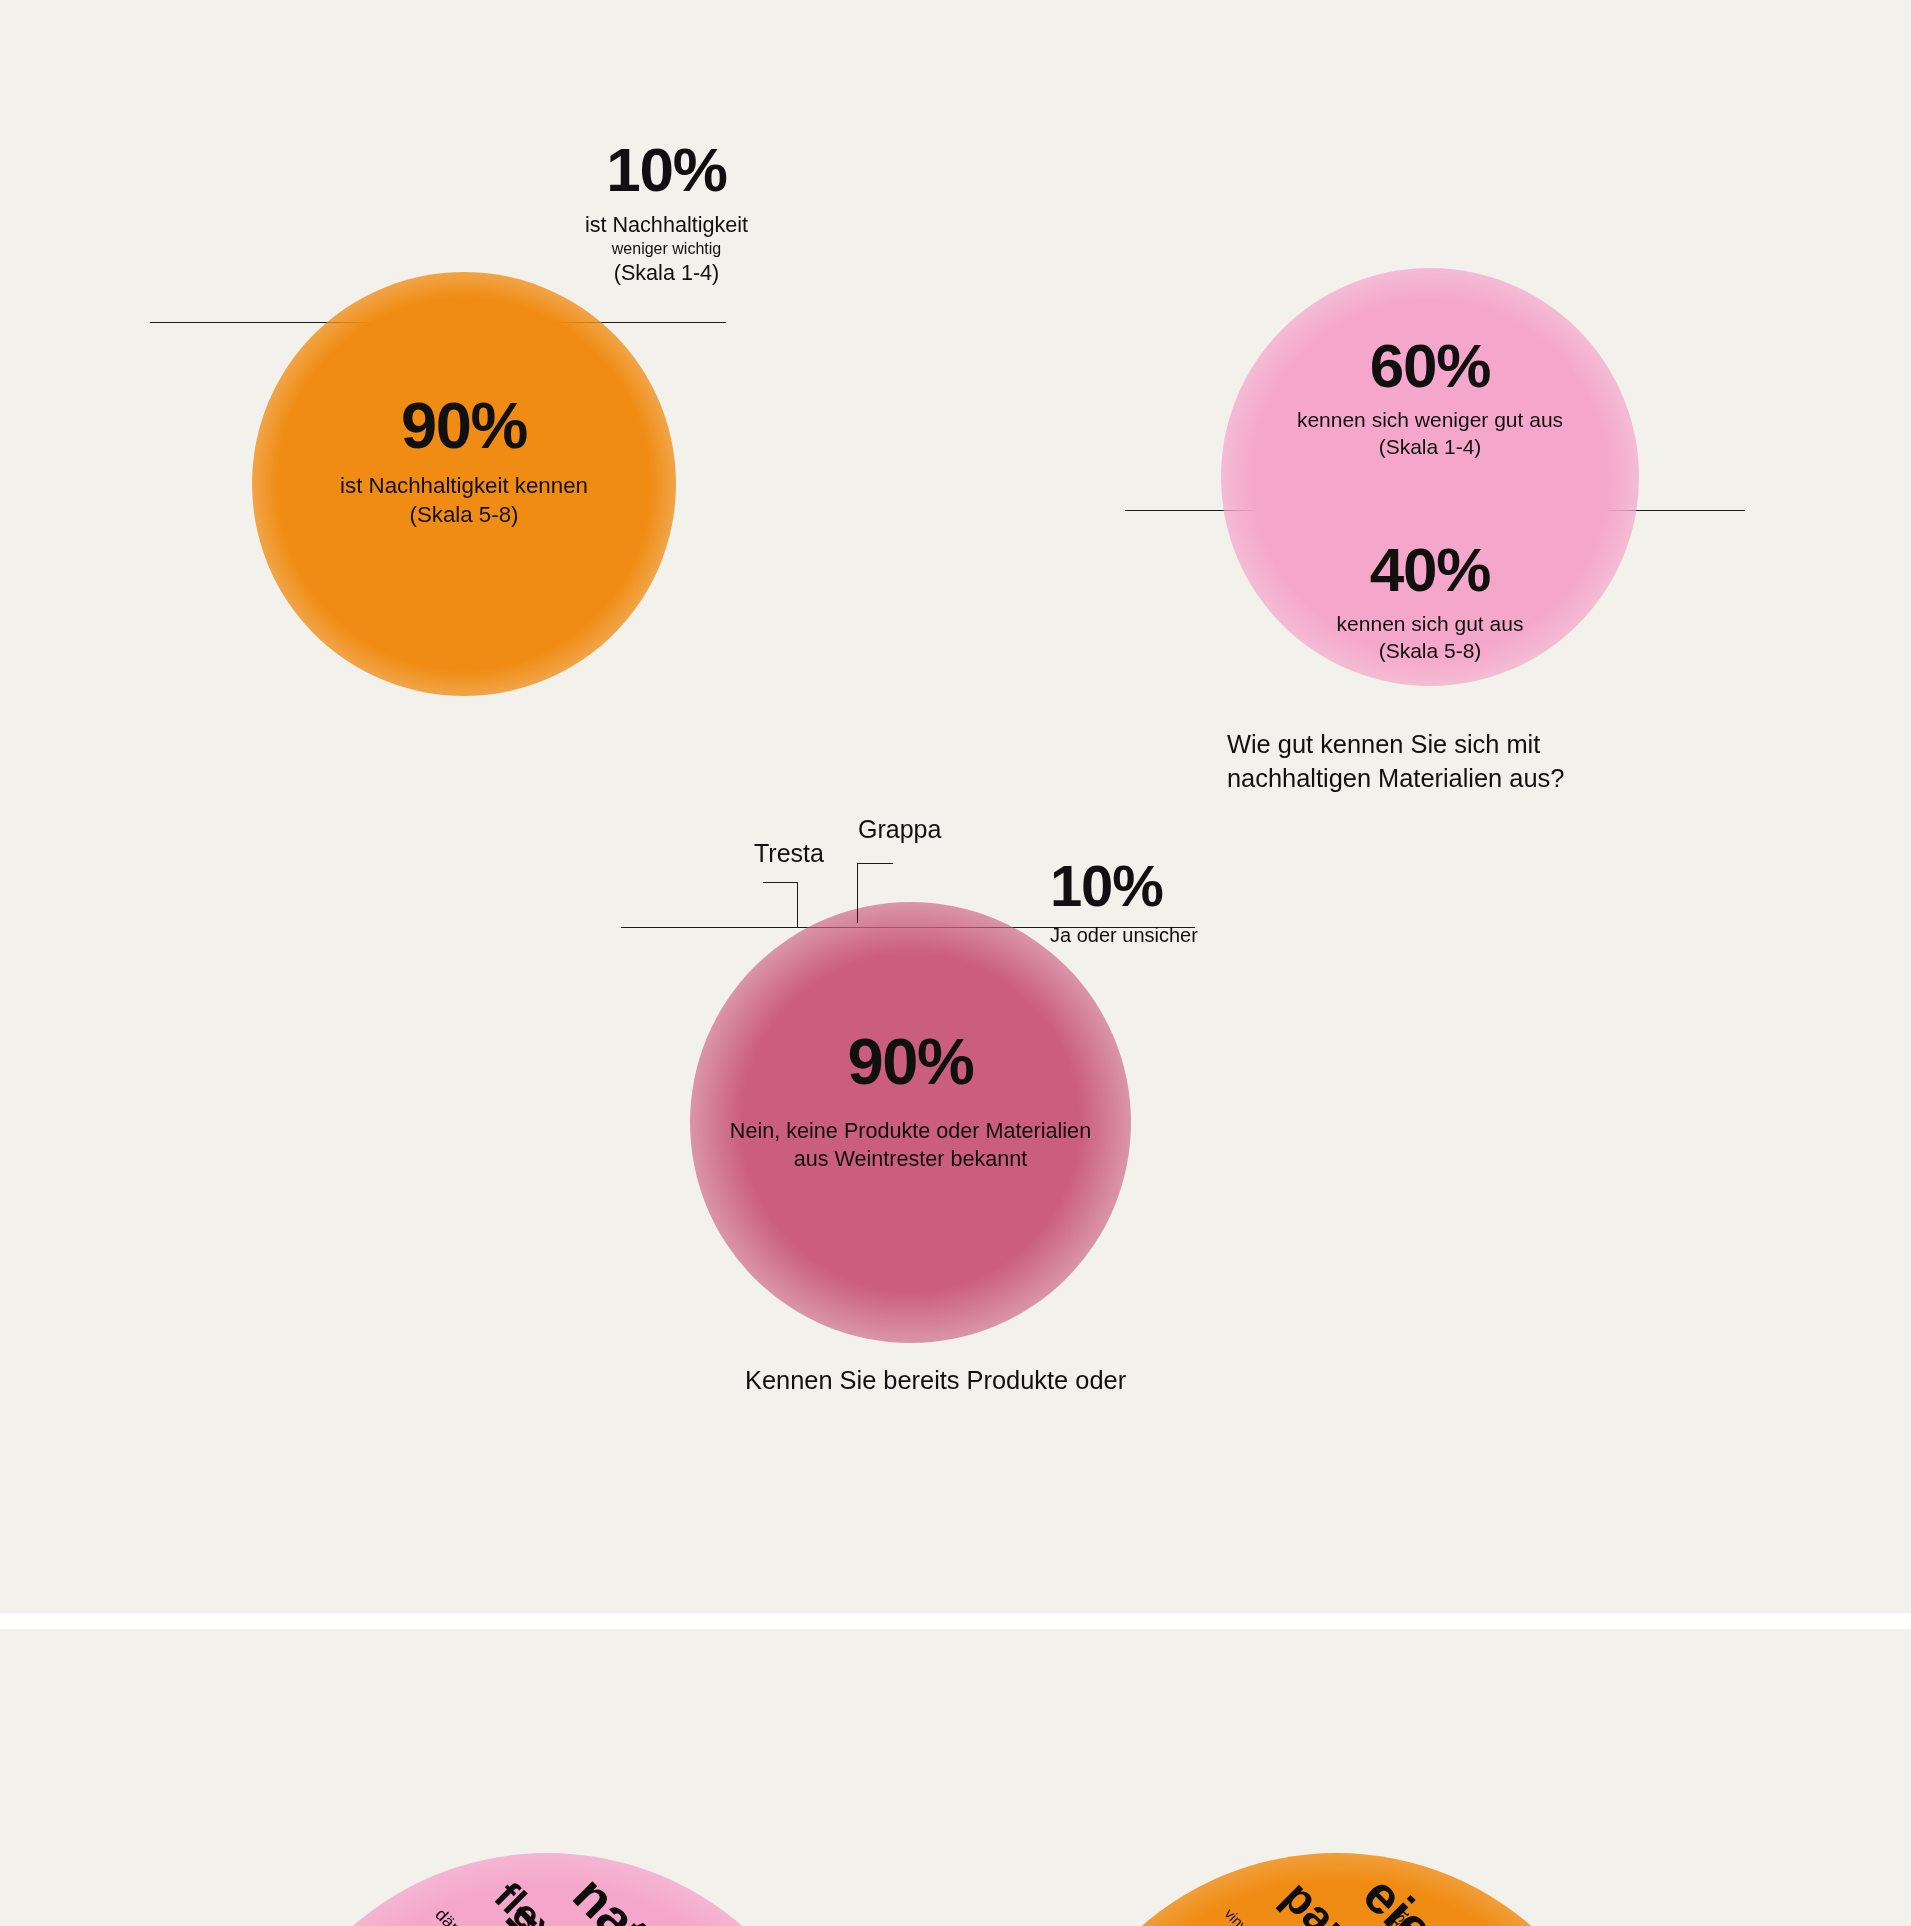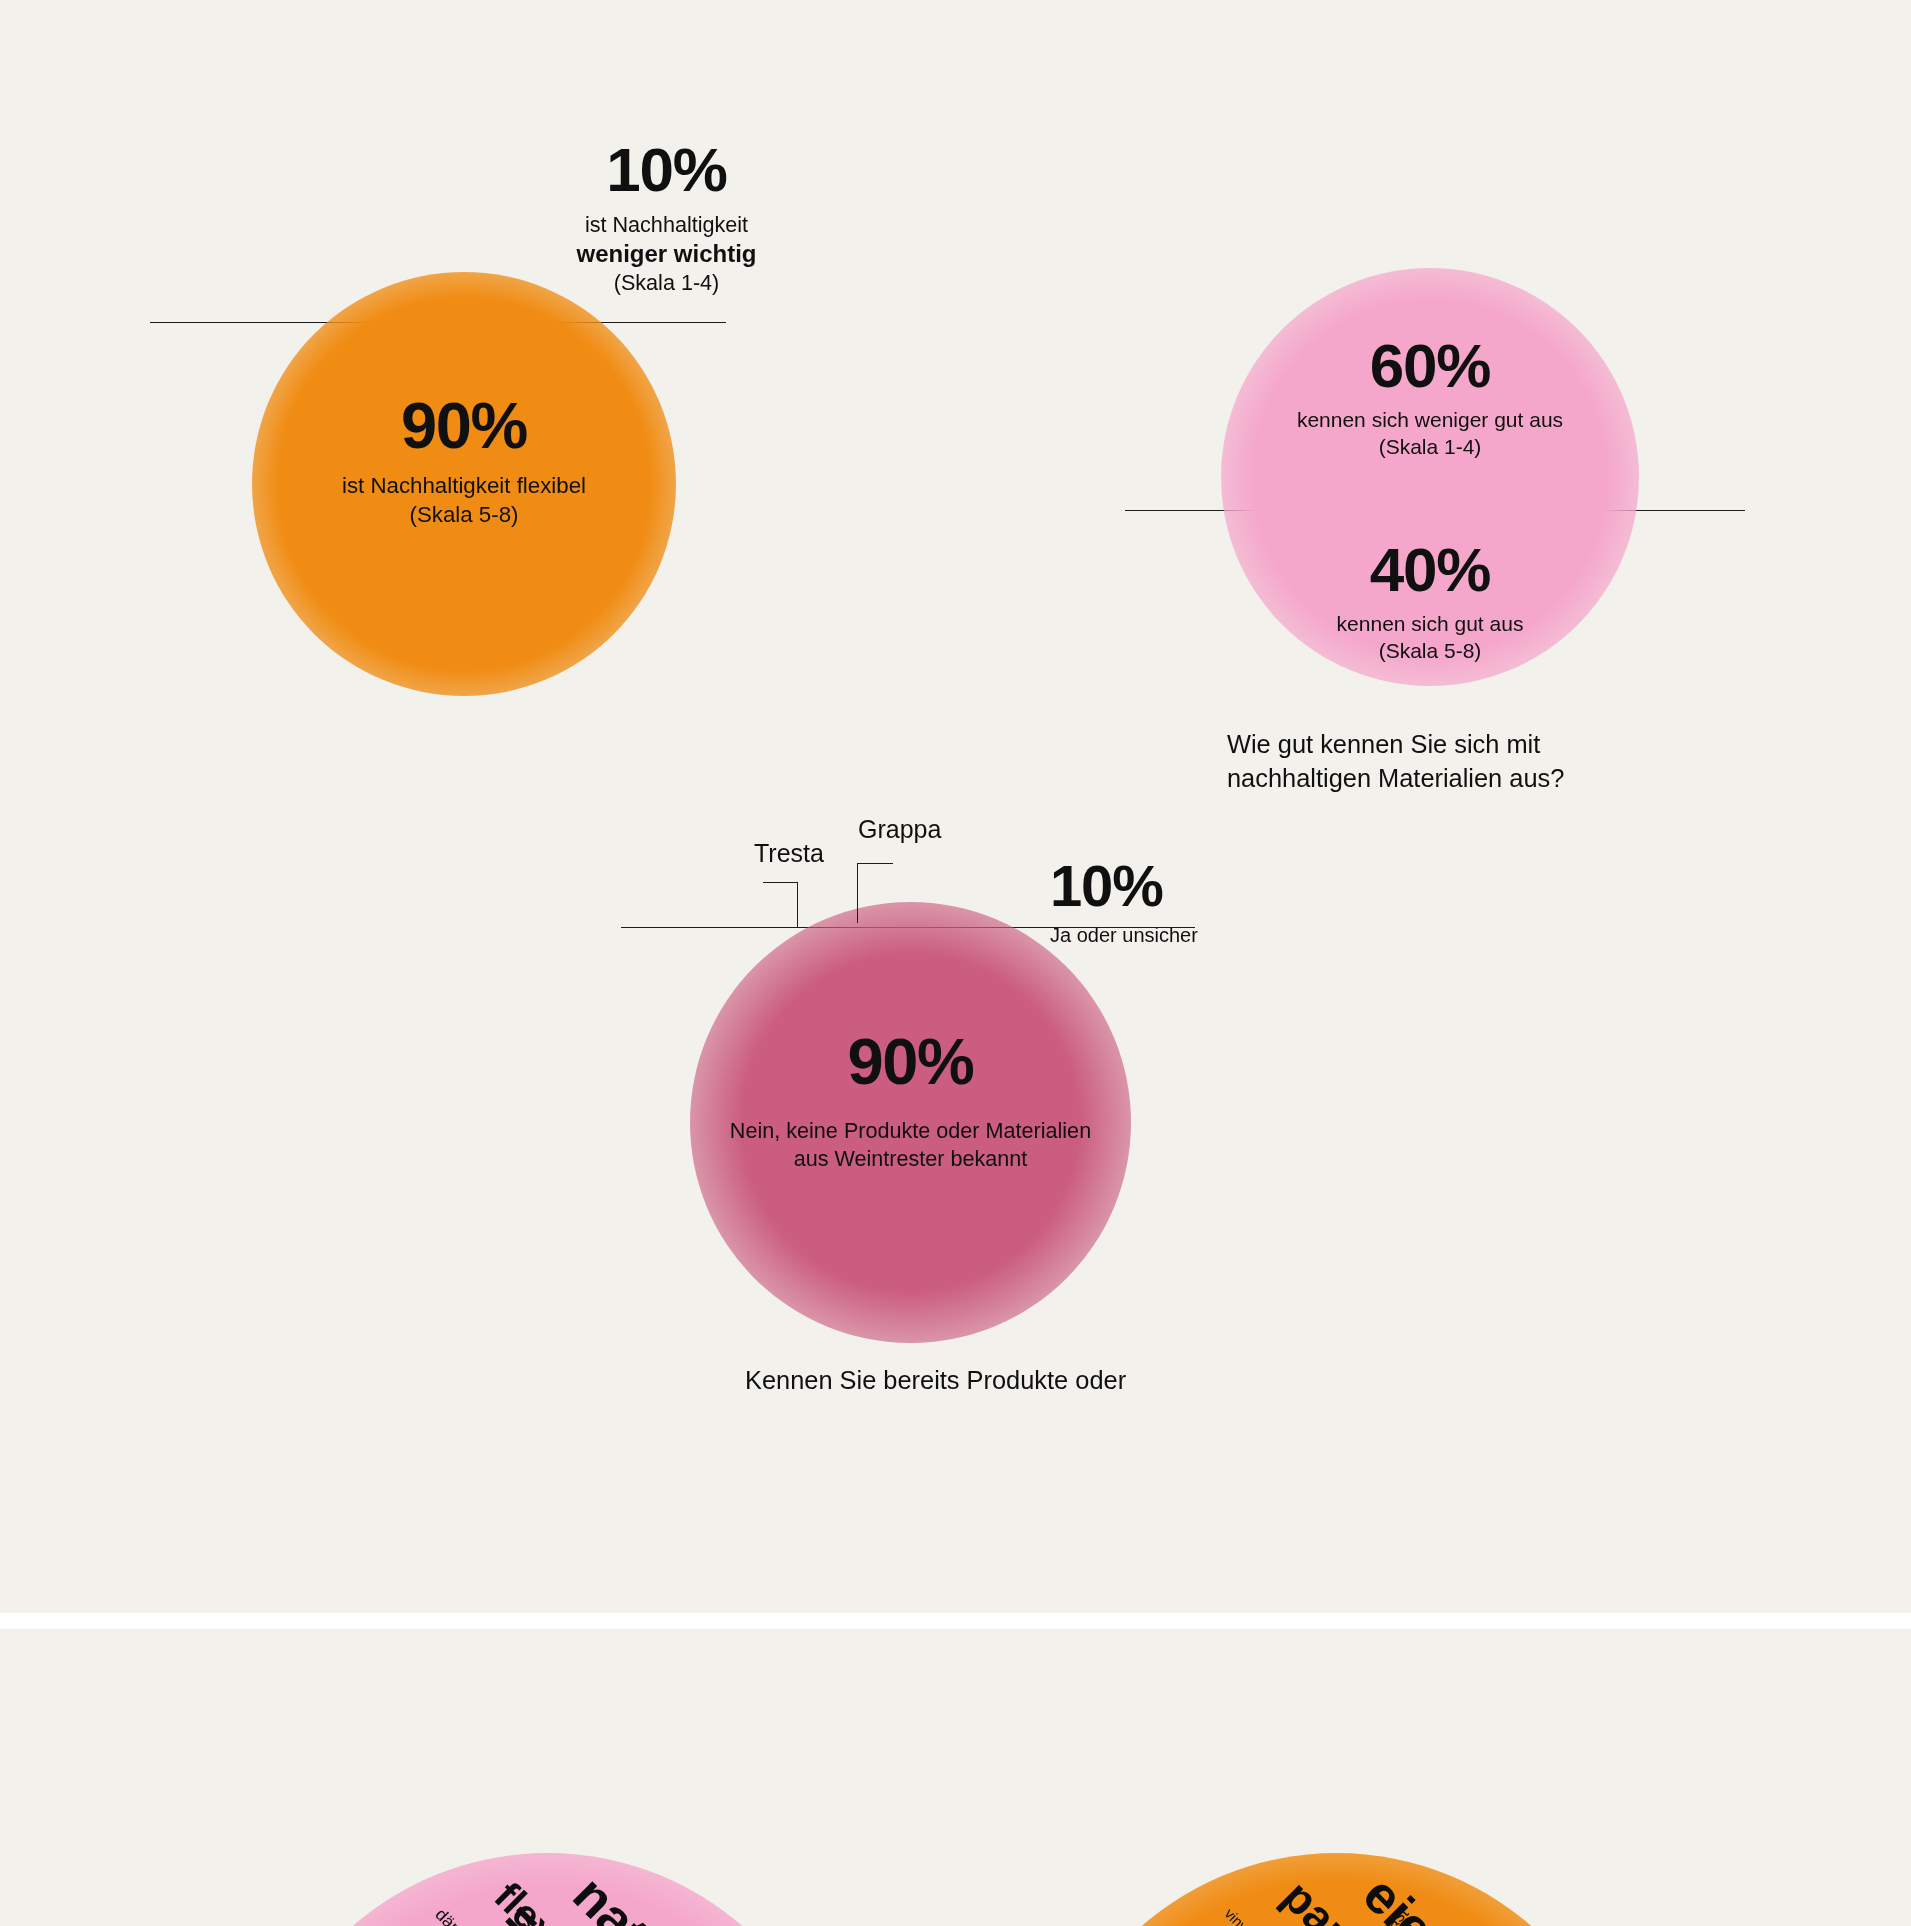--- a/index.html
+++ b/index.html
@@ -78,27 +78,27 @@
   <div class="stat-block" style="left:0;top:0;width:847px;height:809px;">
 
     <div class="split-line" style="left:150px;top:322px;width:576px;"></div>
 
     <div class="blob" style="left:252px;top:272px;width:424px;height:424px;
                 background:radial-gradient(circle at 50% 50%, #f08c13 0%, #f08c13 62%, rgba(240,140,19,0.55) 78%, rgba(240,140,19,0) 94%);"></div>
 
     <div class="overlay-txt" style="left:547px;top:139px;width:239px;">
       <div class="pct" style="font-size:62px;">10%</div>
       <div class="sub" style="font-size:21.6px;margin-top:10px;">ist Nachhaltigkeit</div>
-      <div class="sub" style="font-size:24px;font-weight:bold;">weniger wichtig</div>
+      <div class="sub" style="font-size:16px;">weniger wichtig</div>
       <div class="sub" style="font-size:21.6px;">(Skala 1-4)</div>
     </div>
 
     <div class="overlay-txt" style="left:252px;top:393px;width:424px;">
       <div class="pct" style="font-size:65px;">90%</div>
-      <div class="sub" style="font-size:22.3px;margin-top:14px;">ist Nachhaltigkeit flexibel</div>
+      <div class="sub" style="font-size:22.3px;margin-top:14px;">ist Nachhaltigkeit kennen</div>
       <div class="sub" style="font-size:22.3px;">(Skala 5-8)</div>
     </div>
 
   </div>
 
   <div class="stat-block" style="left:1040px;top:0;width:871px;height:847px;">
 
     <div class="split-line" style="left:85px;top:510px;width:620px;"></div>
 
     <div class="blob" style="left:181px;top:268px;width:418px;height:418px;

